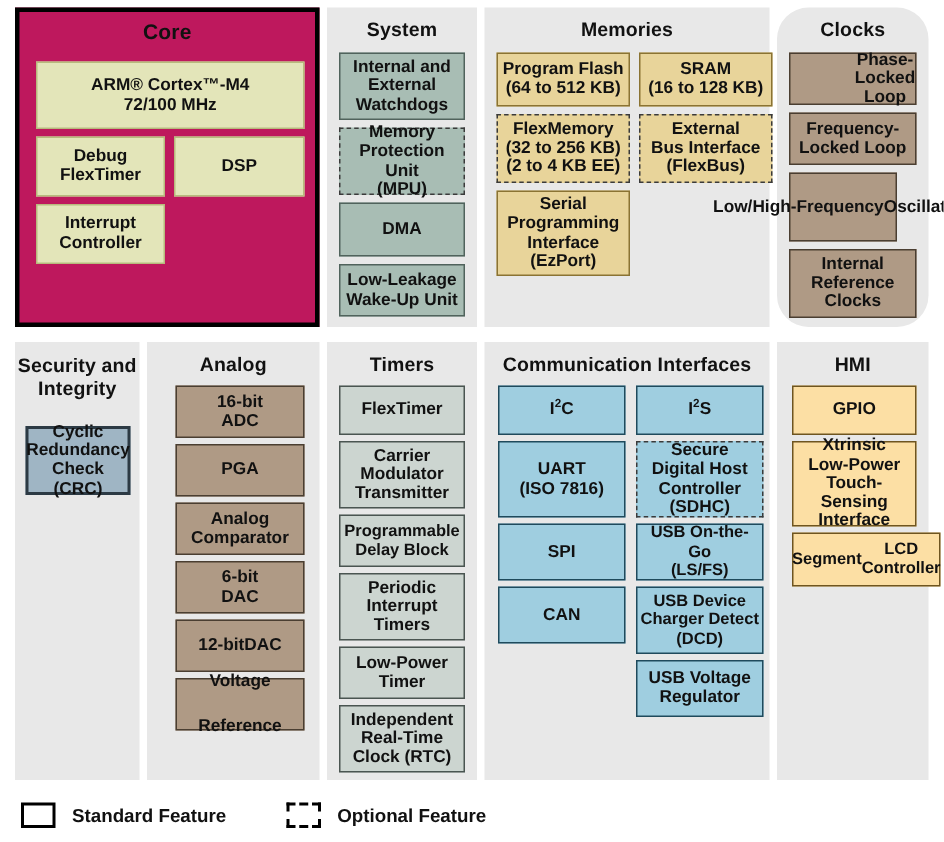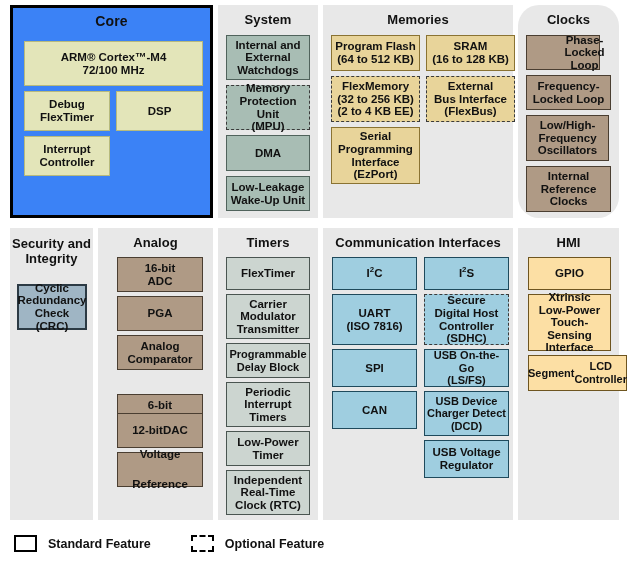--- a/index.html
+++ b/index.html
@@ -22,21 +22,21 @@
   }
 
   
   .panel {
     position: absolute;
     background: #e8e8e8;
     box-sizing: border-box;
     padding: 0;
   }
   .panel.core-panel {
-    background: #3b82f6;
+    background: #be185d;
     border: 3px solid #000000;
   }
   .panel-title {
     text-align: center;
     font-weight: bold;
     font-size: 13px;
     line-height: 15px;
     color: #111111;
     padding-top: 7px;
     padding-bottom: 5px;
@@ -195,31 +195,31 @@
       <span class="l">Serial</span>
       <span class="l">Programming</span>
       <span class="l">Interface</span>
       <span class="l">(EzPort)</span>
     </div>
   </div>
 
   <div class="panel" style="left:518px; top:5px; width:101px; height:213px;border-radius:21px;">
     <div class="panel-title">Clocks</div>
 
-    <div class="blk c-clock" style="left:8px; top:30px; width:74px; height:35px; flex-direction:column;padding-left:45px;">
+    <div class="blk c-clock" style="left:8px; top:30px; width:85px; height:35px; flex-direction:column;padding-left:45px;">
       <span class="l">Phase-Locked</span>
       <span class="l">Loop</span>
     </div>
 
     <div class="blk c-clock" style="left:8px; top:70px; width:85px; height:35px; flex-direction:column;">
       <span class="l">Frequency-</span>
       <span class="l">Locked Loop</span>
     </div>
 
-    <div class="blk c-clock" style="left:8px; top:110px; width:83px; height:46px; flex-direction:column;">
+    <div class="blk c-clock" style="left:8px; top:110px; width:72px; height:46px; flex-direction:row;">
       <span class="l">Low/High-</span>
       <span class="l">Frequency</span>
       <span class="l">Oscillators</span>
     </div>
 
     <div class="blk c-clock" style="left:8px; top:161px; width:85px; height:46px; flex-direction:column;">
       <span class="l">Internal</span>
       <span class="l">Reference</span>
       <span class="l">Clocks</span>
     </div>
@@ -248,21 +248,21 @@
 
     <div class="blk c-analog" style="left:19px; top:68px; width:86px; height:35px;">
       <span class="l">PGA</span>
     </div>
 
     <div class="blk c-analog" style="left:19px; top:107px; width:86px; height:35px; flex-direction:column;">
       <span class="l">Analog</span>
       <span class="l">Comparator</span>
     </div>
 
-    <div class="blk c-analog" style="left:19px; top:146px; width:86px; height:35px; flex-direction:column;margin-top:20px;">
+    <div class="blk c-analog" style="left:19px; top:146px; width:86px; height:35px; flex-direction:column;">
       <span class="l">6-bit</span>
       <span class="l">DAC</span>
     </div>
 
     <div class="blk c-analog" style="left:19px; top:185px; width:86px; height:35px; ">
       <span class="l">12-bit</span>
       <span class="l">DAC</span>
     </div>
 
     <div class="blk c-analog" style="left:19px; top:224px; width:86px; height:35px; flex-direction:column;gap:17px;">

